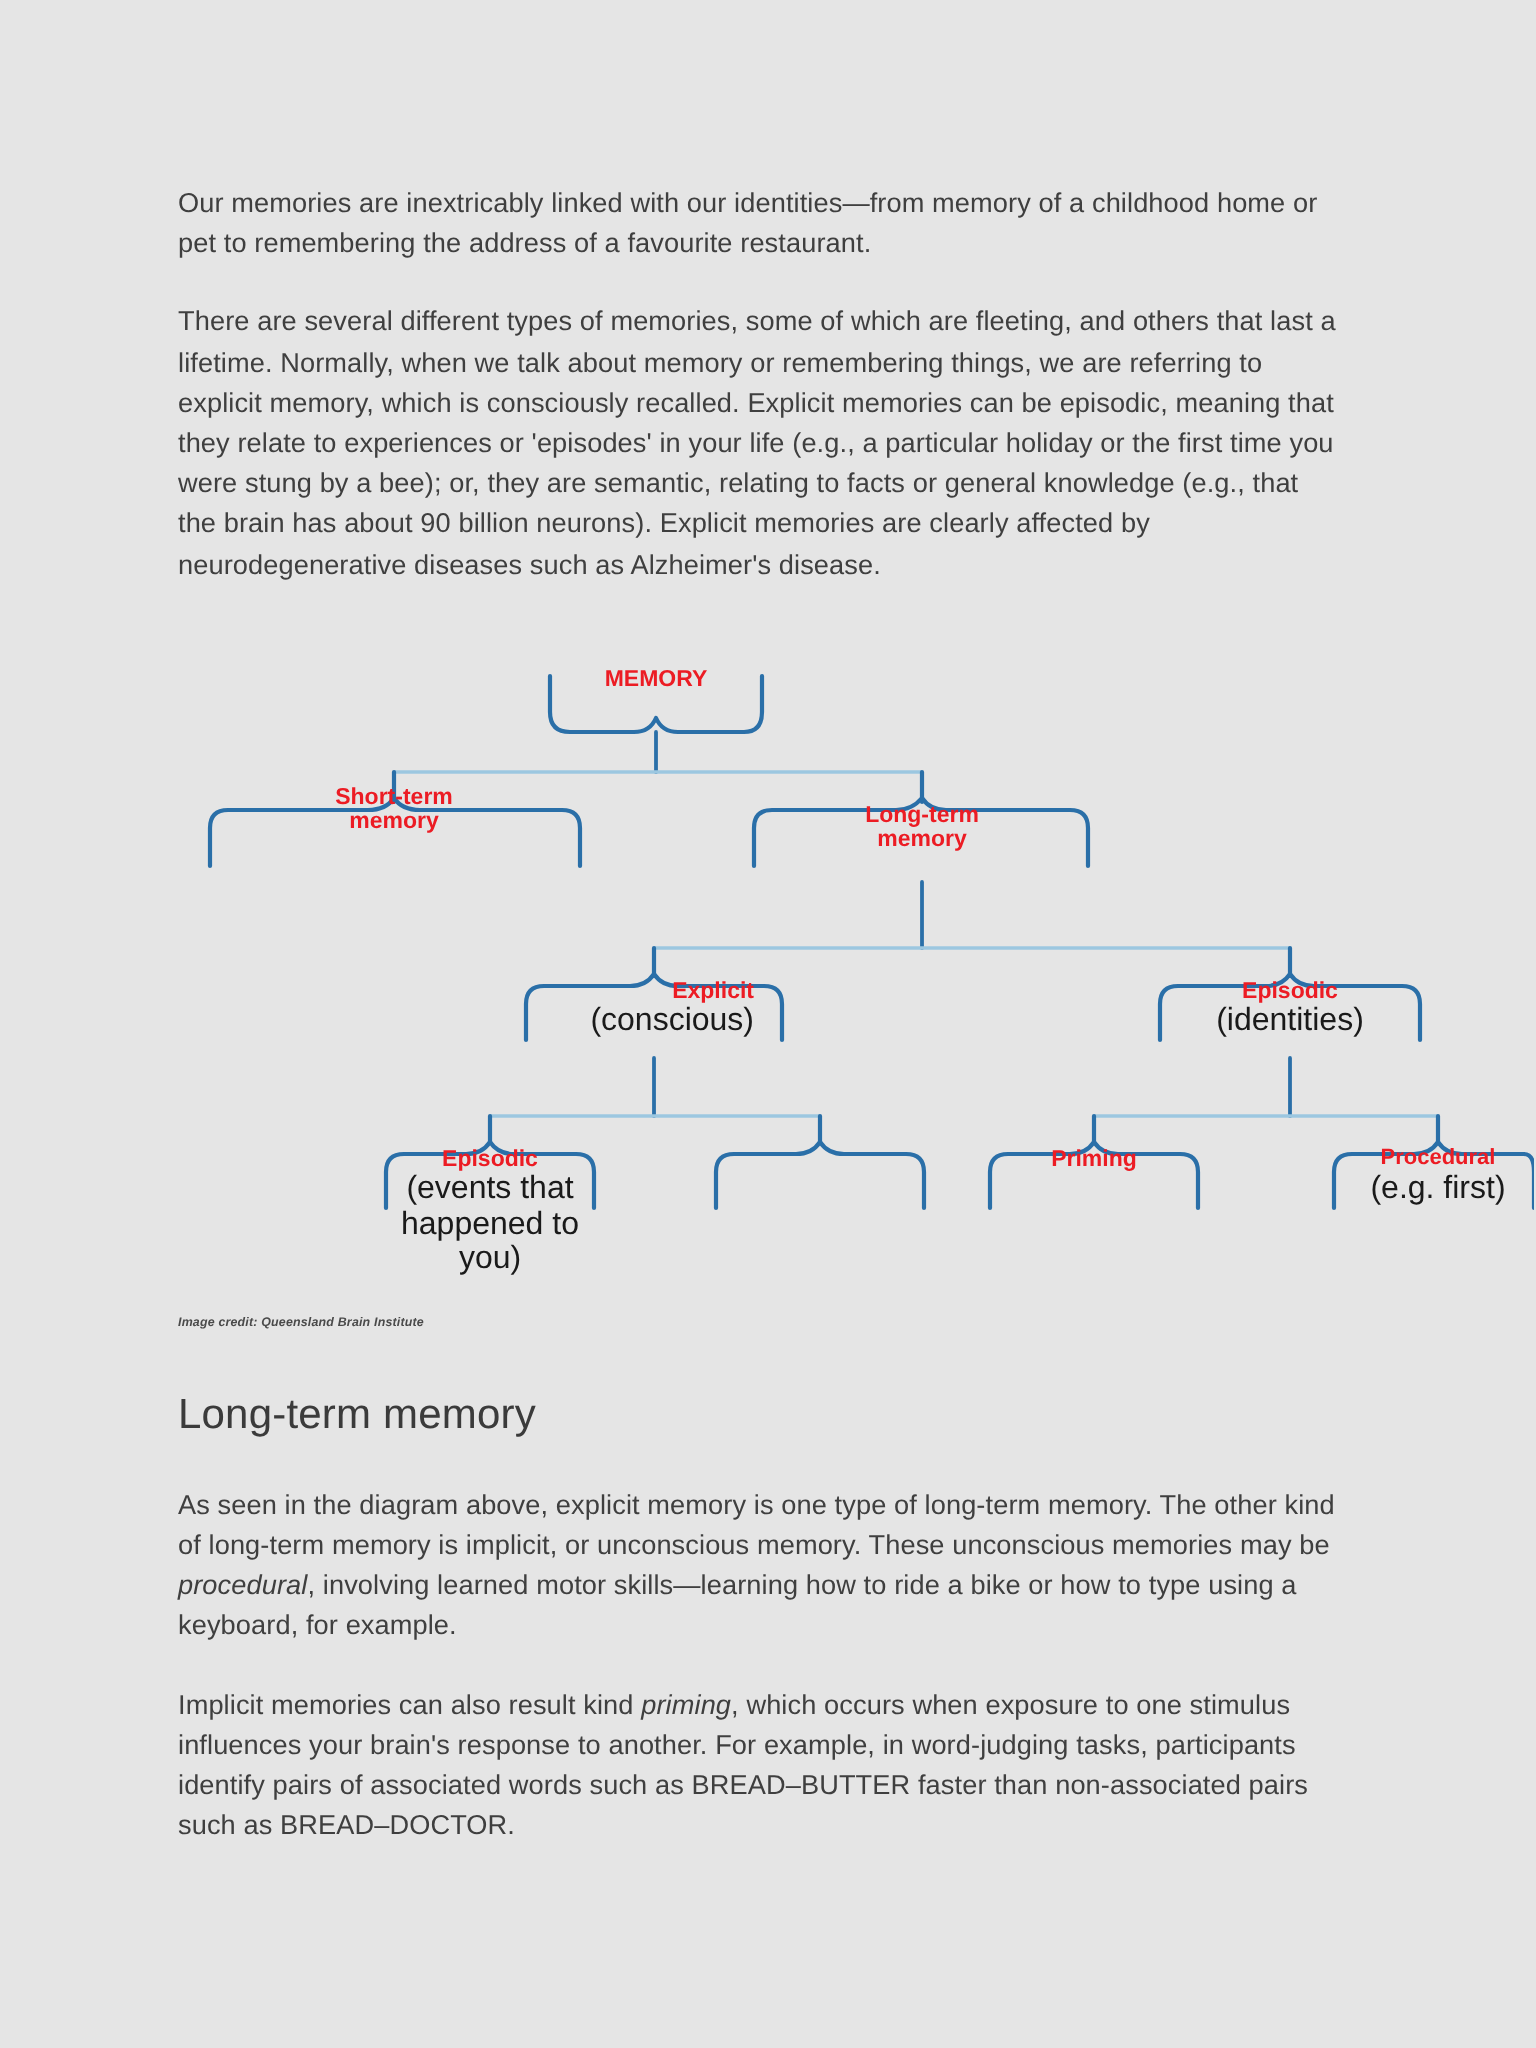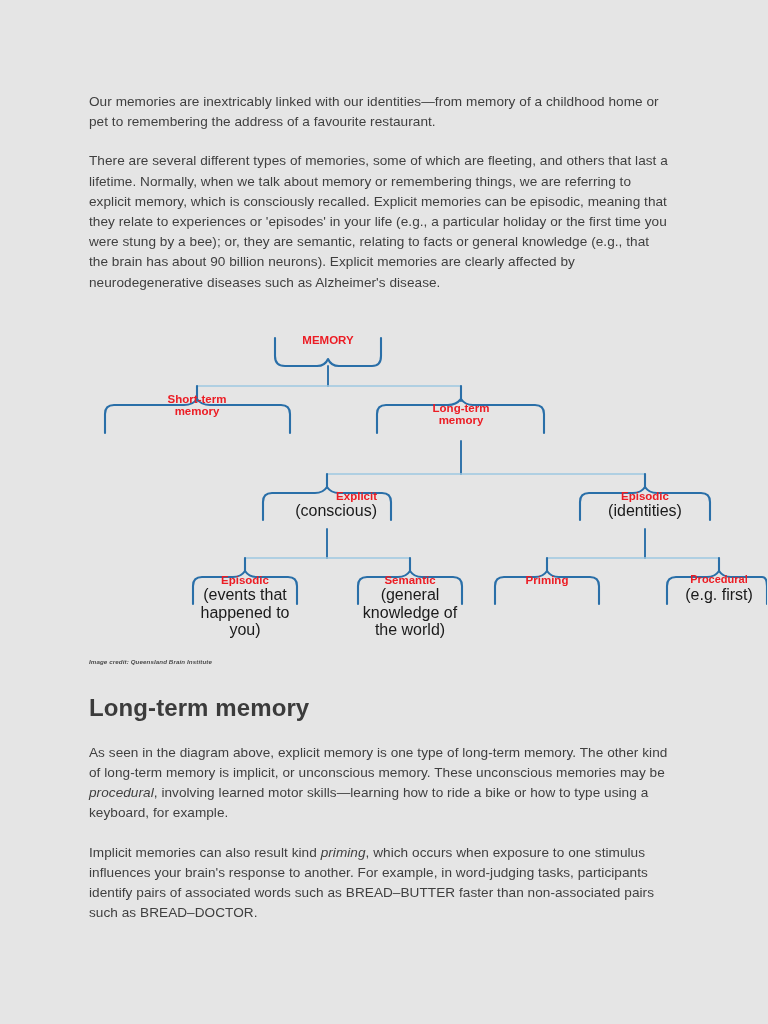--- a/index.html
+++ b/index.html
@@ -33,22 +33,22 @@
     margin: 0 0 19px 0;
     font-size: 13.6px;
     line-height: 20.2px;
     color: #3f3f3f;
     letter-spacing: 0.05px;
   }
   em { font-style: italic; }
 
   h2.section-title {
     margin: 0;
-    font-size: 24px;
-    font-weight: 700;
+    font-size: 21px;
+    font-weight: 400;
     color: #3b3b3b;
     letter-spacing: 0.1px;
     line-height: 30px;
   }
 
   .credit {
     font-size: 6.2px;
     font-style: italic;
     font-weight: bold;
     color: #4a4a4a;
@@ -205,26 +205,20 @@
         <span class="node-sub">(identities)</span>
       </div>
 
       <div class="node-label" style="left:110px; top:248px; width:100px;">
         <span class="node-title">Episodic</span>
         <span class="node-sub">(events that</span>
         <span class="node-sub">happened to</span>
         <span class="node-sub">you)</span>
       </div>
 
-      <div class="node-label" style="left:275px; top:248px; width:100px;">
-        <span class="node-title">Semantic</span>
-        <span class="node-sub">(general</span>
-        <span class="node-sub">knowledge of</span>
-        <span class="node-sub">the world)</span>
-      </div>
 
       <div class="node-label" style="left:412px; top:248px; width:100px;">
         <span class="node-title">Priming</span>
       </div>
 
       <div class="node-label" style="left:584px; top:248px; width:100px;">
         <span class="node-title small">Procedural</span>
         <span class="node-sub">(e.g. first)</span>
       </div>
 

